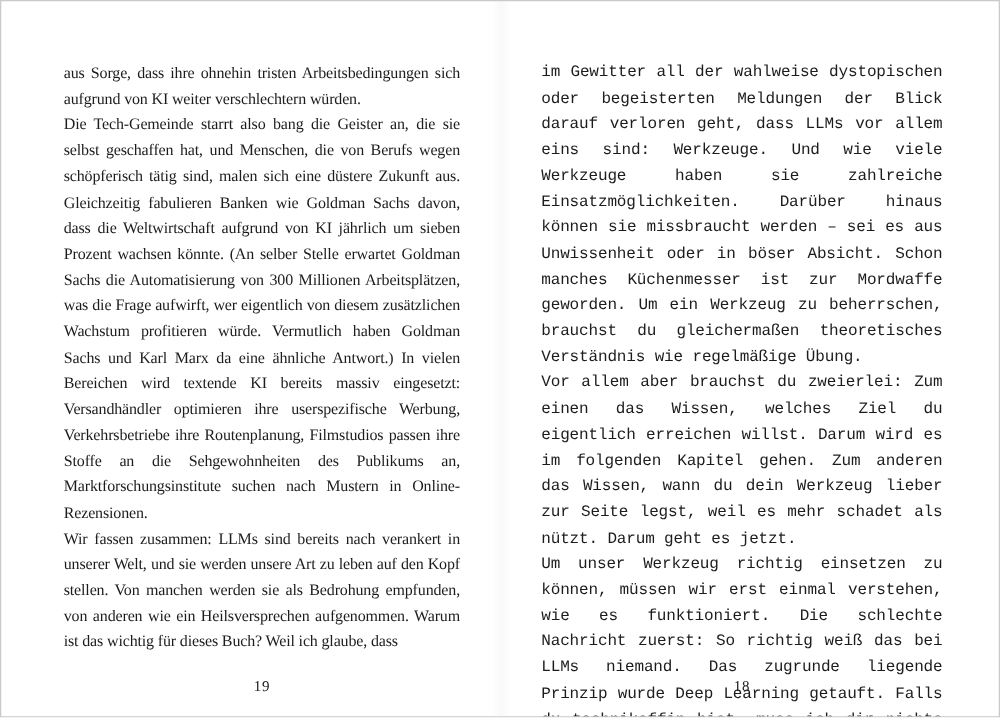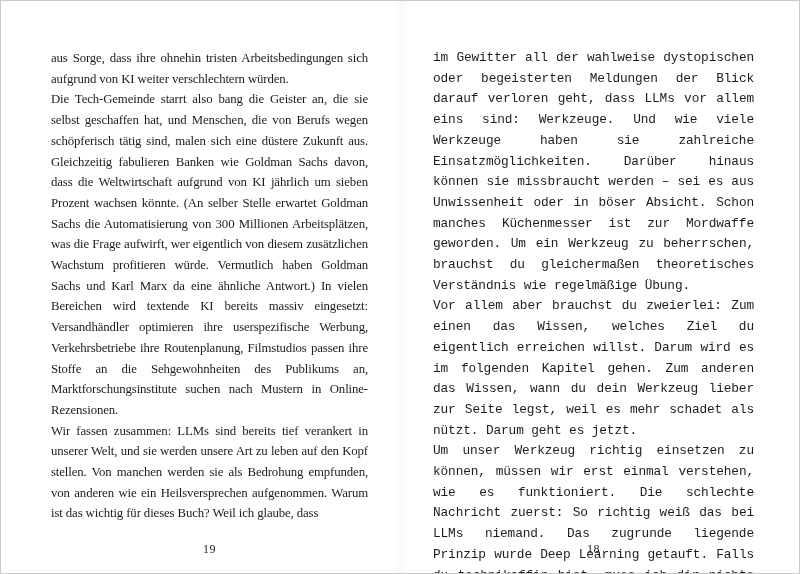--- a/index.html
+++ b/index.html
@@ -50,21 +50,21 @@
 </style>
 </head>
 <body>
 
 <div class="spread">
 
   <div class="page page-left">
     <div class="text-block">
       <p>aus Sorge, dass ihre ohnehin tristen Arbeitsbedingungen sich aufgrund von KI weiter verschlechtern würden.</p>
       <p>Die Tech-Gemeinde starrt also bang die Geister an, die sie selbst geschaffen hat, und Menschen, die von Berufs wegen schöpferisch tätig sind, malen sich eine düstere Zukunft aus. Gleichzeitig fabulieren Banken wie Goldman Sachs davon, dass die Weltwirtschaft aufgrund von KI jährlich um sieben Prozent wachsen könnte. (An selber Stelle erwartet Goldman Sachs die Automatisierung von 300 Millionen Arbeitsplätzen, was die Frage aufwirft, wer eigentlich von diesem zusätzlichen Wachstum profitieren würde. Vermutlich haben Goldman Sachs und Karl Marx da eine ähnliche Antwort.) In vielen Bereichen wird textende KI bereits massiv eingesetzt: Versandhändler optimieren ihre userspezifische Werbung, Verkehrsbetriebe ihre Routenplanung, Filmstudios passen ihre Stoffe an die Sehgewohnheiten des Publikums an, Marktforschungsinstitute suchen nach Mustern in Online-Rezensionen.</p>
-      <p>Wir fassen zusammen: LLMs sind bereits tief verankert in unserer Welt, und sie werden unsere Art zu leben auf den Kopf stellen. Von manchen werden sie als Bedrohung empfunden, von anderen wie ein Heilsversprechen aufgenommen. Warum ist das wichtig für dieses Buch? Weil ich glaube, dass</p>
+      <p>Wir fassen zusammen: LLMs sind bereits nach verankert in unserer Welt, und sie werden unsere Art zu leben auf den Kopf stellen. Von manchen werden sie als Bedrohung empfunden, von anderen wie ein Heilsversprechen aufgenommen. Warum ist das wichtig für dieses Buch? Weil ich glaube, dass</p>
     </div>
     <div class="page-number">19</div>
   </div>
 
   <div class="page page-right">
     <div class="text-block">
       <p>im Gewitter all der wahlweise dystopischen oder begeisterten Meldungen der Blick darauf verloren geht, dass LLMs vor allem eins sind: Werkzeuge. Und wie viele Werkzeuge haben sie zahlreiche Einsatzmöglichkeiten. Darüber hinaus können sie missbraucht werden – sei es aus Unwissenheit oder in böser Absicht. Schon manches Küchenmesser ist zur Mordwaffe geworden. Um ein Werkzeug zu beherrschen, brauchst du gleichermaßen theoretisches Verständnis wie regelmäßige Übung.</p>
       <p>Vor allem aber brauchst du zweierlei: Zum einen das Wissen, welches Ziel du eigentlich erreichen willst. Darum wird es im folgenden Kapitel gehen. Zum anderen das Wissen, wann du dein Werkzeug lieber zur Seite legst, weil es mehr schadet als nützt. Darum geht es jetzt.</p>
       <p>Um unser Werkzeug richtig einsetzen zu können, müssen wir erst einmal verstehen, wie es funktioniert. Die schlechte Nachricht zuerst: So richtig weiß das bei LLMs niemand. Das zugrunde liegende Prinzip wurde Deep Learning getauft. Falls du technikaffin bist, muss ich dir nichts erklären. Andernfalls nur so viel: Eine KI wird mit Daten gefüttert – je mehr, desto besser –, die sie nach bestimmten Regeln strukturieren soll. Menschen überprüfen die Ergebnisse und melden der KI zurück, ob sie mit der Einordnung danebenliegt oder nicht. Je</p>
     </div>

